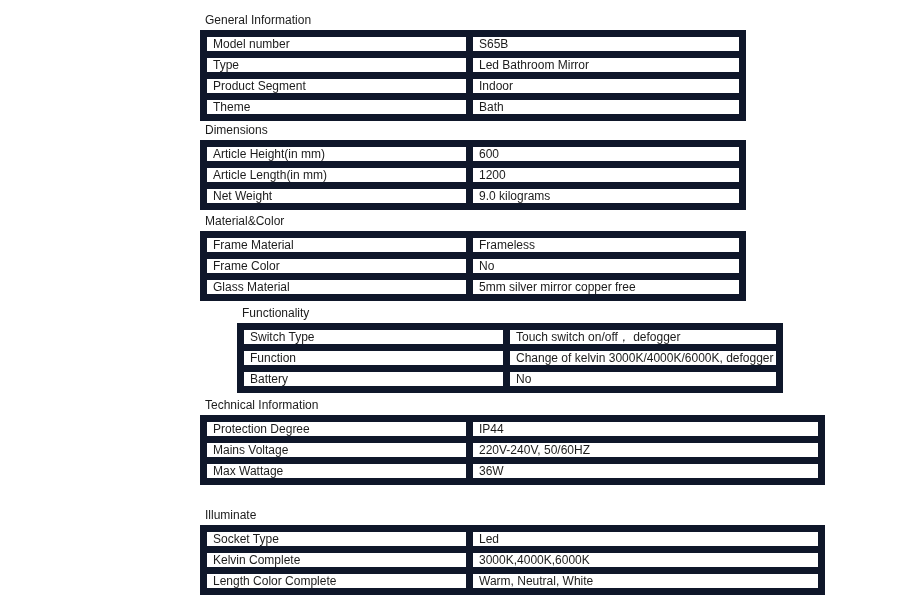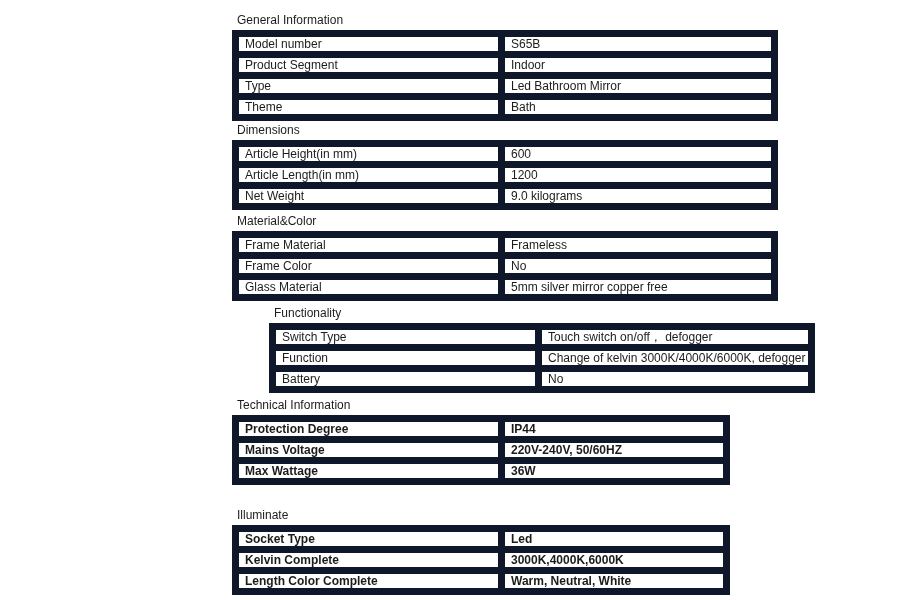--- a/index.html
+++ b/index.html
@@ -13,38 +13,36 @@
   }
   .page {
     position: relative;
     width: 900px;
     height: 600px;
     background: #ffffff;
   }
   .section {
     position: absolute;
     left: 200px;
-    margin-left: 32px;
   }
   .section-title {
     font-size: 12px;
     line-height: 13px;
     height: 16px;
     padding-left: 5px;
     color: #1c1c1c;
     white-space: nowrap;
   }
   table.spec-table {
     border-collapse: collapse;
     table-layout: fixed;
     width: 546px;
   }
   .section.narrow table.spec-table {
-    width: 498px;
-    font-weight: bold;
+    width: 625px;
   }
   table.spec-table td {
     border: 7px solid #0f172a;
     height: 18px;
     font-size: 12px;
     line-height: 12px;
     padding: 1px 4px 1px 6px;
     vertical-align: middle;
     white-space: nowrap;
     overflow: hidden;
@@ -67,26 +65,26 @@
 
   <div class="section" id="sec-0">
     <div class="section-title">General Information</div>
     <table class="spec-table">
       <tbody>
           <tr>
         <td class="label-cell">Model number</td>
         <td class="value-cell">S65B</td>
       </tr>
       <tr>
+        <td class="label-cell">Type</td>
+        <td class="value-cell">Led Bathroom Mirror</td>
+      </tr>
+      <tr>
         <td class="label-cell">Product Segment</td>
         <td class="value-cell">Indoor</td>
-      </tr>
-      <tr>
-        <td class="label-cell">Type</td>
-        <td class="value-cell">Led Bathroom Mirror</td>
       </tr>
       <tr>
         <td class="label-cell">Theme</td>
         <td class="value-cell">Bath</td>
       </tr>
     </tbody>
       </table>
   </div>
 
   <div class="section" id="sec-1">

